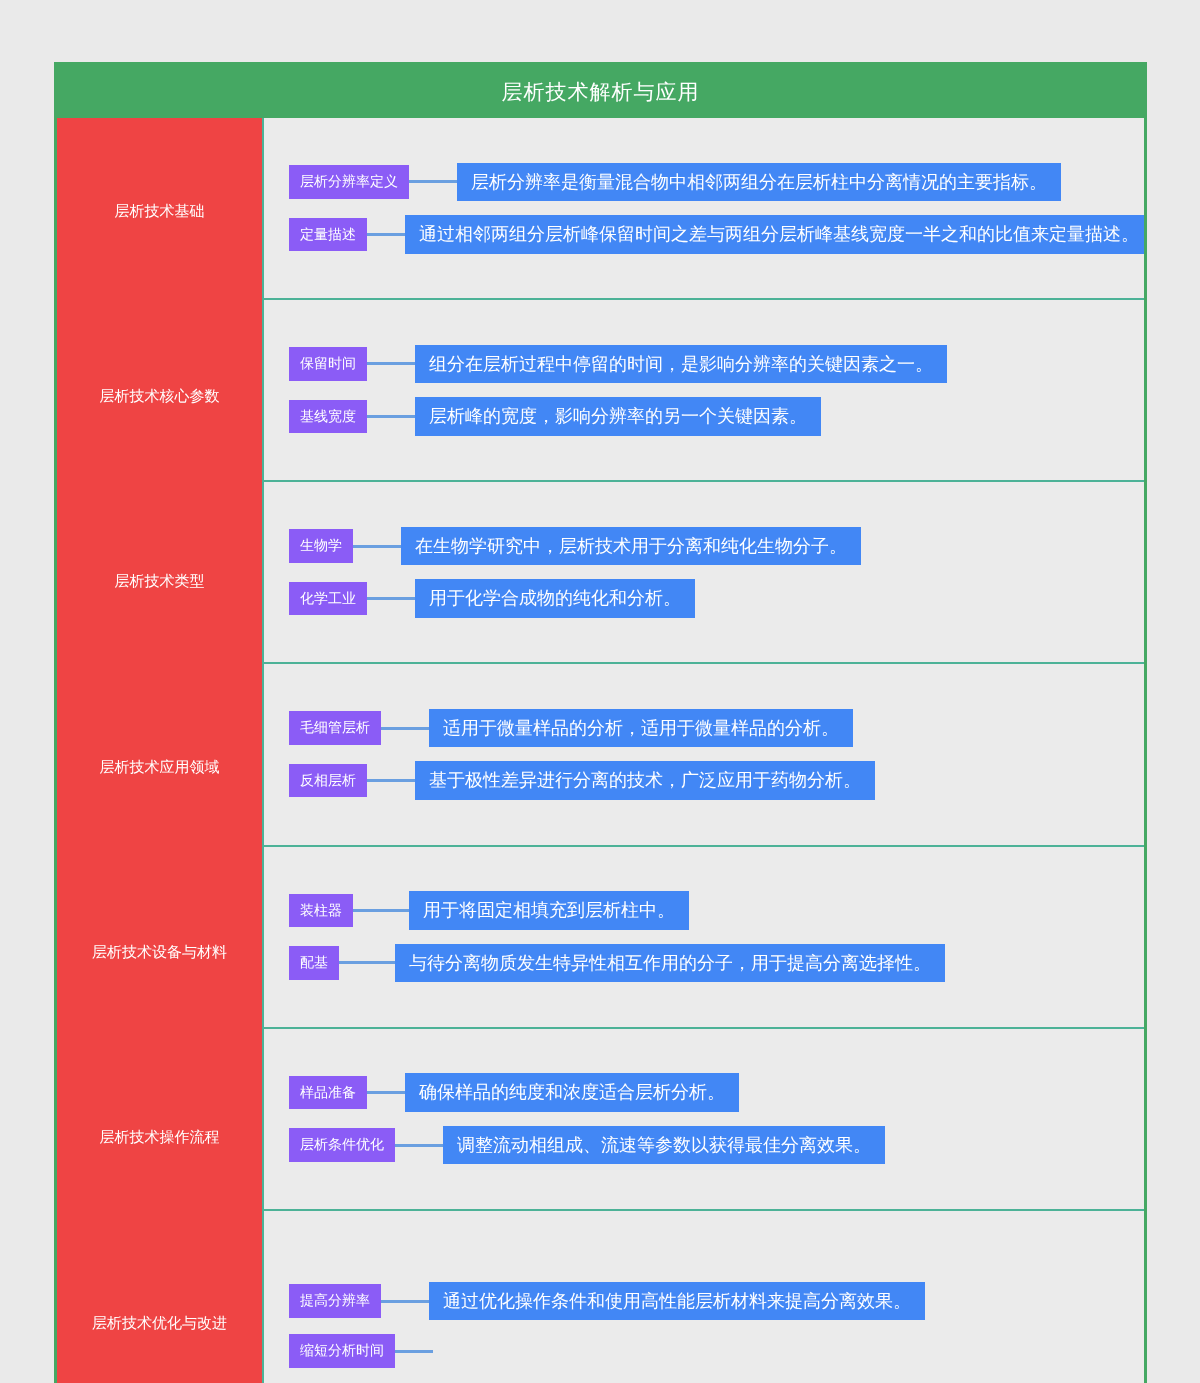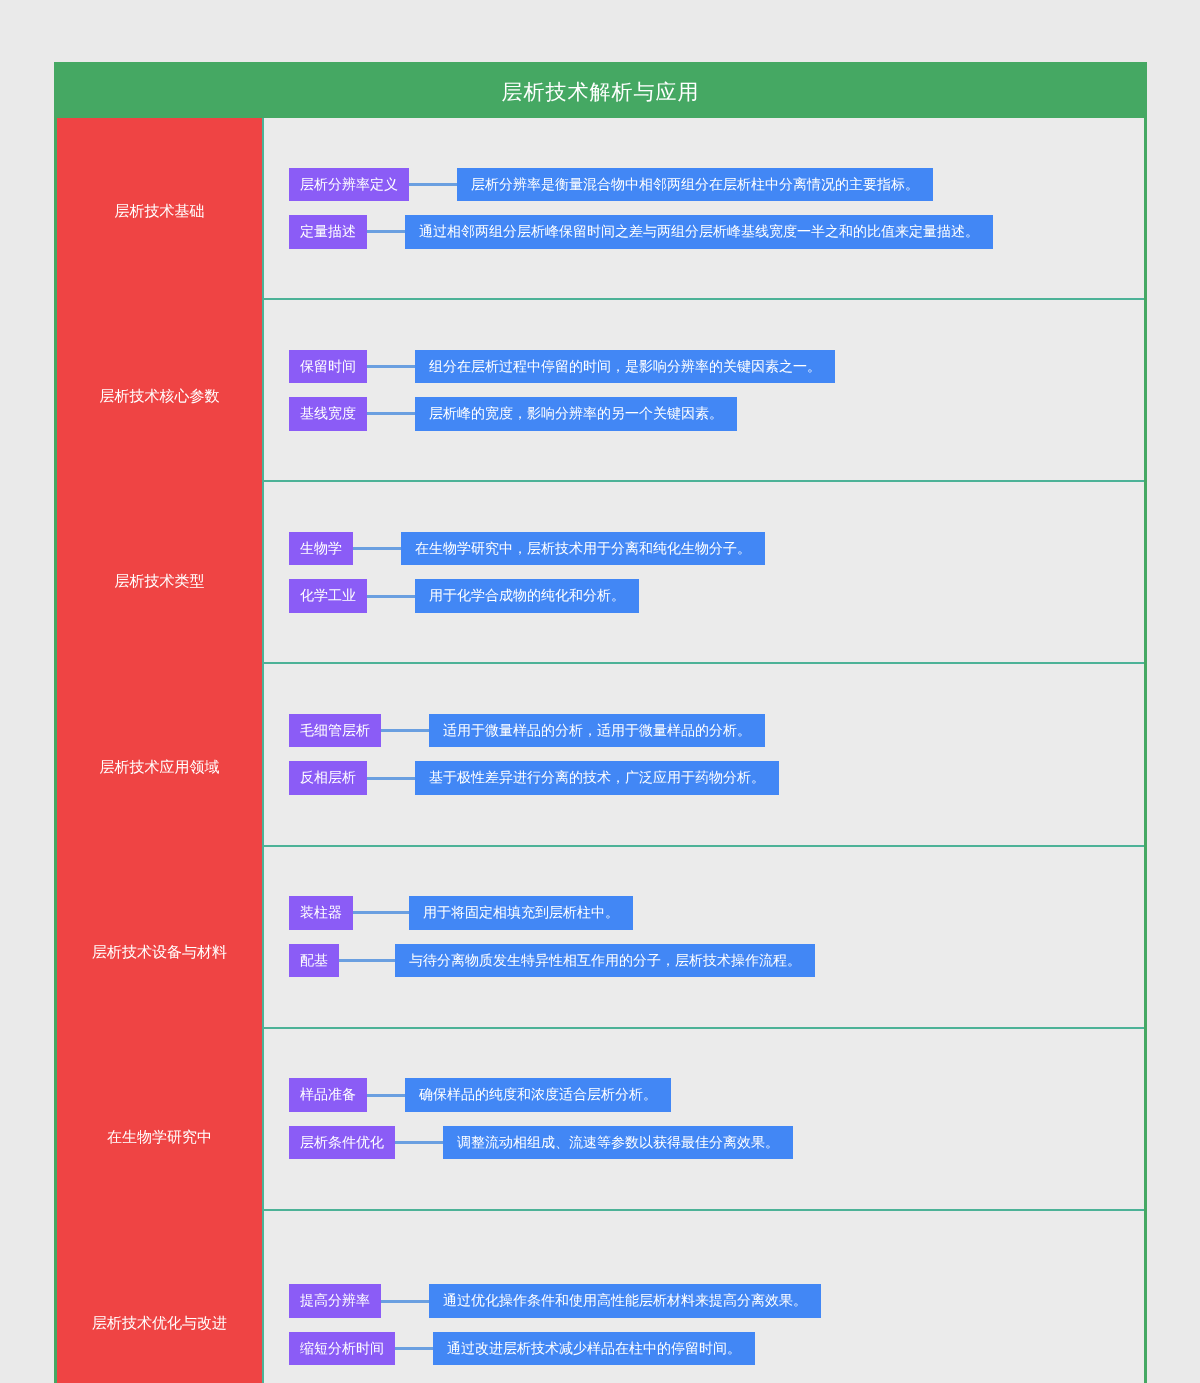--- a/index.html
+++ b/index.html
@@ -106,21 +106,21 @@
     background: #6a9fe0;
     flex: 0 0 auto;
   }
   .mm-connector.len-s  { width: 38px; }
   .mm-connector.len-m  { width: 48px; }
   .mm-connector.len-l  { width: 56px; }
 
   .mm-val {
     background: #4287f5;
     color: #ffffff;
-    font-size: 14px;
+    font-size: 18px;
     padding: 8px 14px;
     white-space: nowrap;
     line-height: 1.25;
   }
 </style>
 </head>
 <body>
 
 <div class="mindmap">
 
@@ -140,21 +140,21 @@
       <div class="mm-branch-label">
           <span>层析技术类型</span>
         </div>
       <div class="mm-branch-label">
           <span>层析技术应用领域</span>
         </div>
       <div class="mm-branch-label">
           <span>层析技术设备与材料</span>
         </div>
       <div class="mm-branch-label">
-          <span>在生物学研究中</span>
+          <span>层析技术操作流程</span>
         </div>
       <div class="mm-branch-label">
           <span>层析技术优化与改进</span>
         </div>
     </div>
 
     <div class="mm-sections">
 
       <div class="mm-section">
         <div class="mm-row">
@@ -210,21 +210,21 @@
 
       <div class="mm-section">
         <div class="mm-row">
           <div class="mm-key">装柱器</div>
           <div class="mm-connector len-l"></div>
           <div class="mm-val">用于将固定相填充到层析柱中。</div>
         </div>
         <div class="mm-row">
           <div class="mm-key">配基</div>
           <div class="mm-connector len-l"></div>
-          <div class="mm-val">与待分离物质发生特异性相互作用的分子，层析技术操作流程。</div>
+          <div class="mm-val">与待分离物质发生特异性相互作用的分子，用于提高分离选择性。</div>
         </div>
       </div>
 
       <div class="mm-section">
         <div class="mm-row">
           <div class="mm-key">样品准备</div>
           <div class="mm-connector len-s"></div>
           <div class="mm-val">确保样品的纯度和浓度适合层析分析。</div>
         </div>
         <div class="mm-row">
@@ -236,19 +236,18 @@
 
       <div class="mm-section">
         <div class="mm-row">
           <div class="mm-key">提高分辨率</div>
           <div class="mm-connector len-m"></div>
           <div class="mm-val">通过优化操作条件和使用高性能层析材料来提高分离效果。</div>
         </div>
         <div class="mm-row">
           <div class="mm-key">缩短分析时间</div>
           <div class="mm-connector len-s"></div>
-          <div class="mm-val">通过改进层析技术减少样品在柱中的停留时间。</div>
         </div>
       </div>
 
     </div>
   </div>
 </div>
 
 </body></html>

